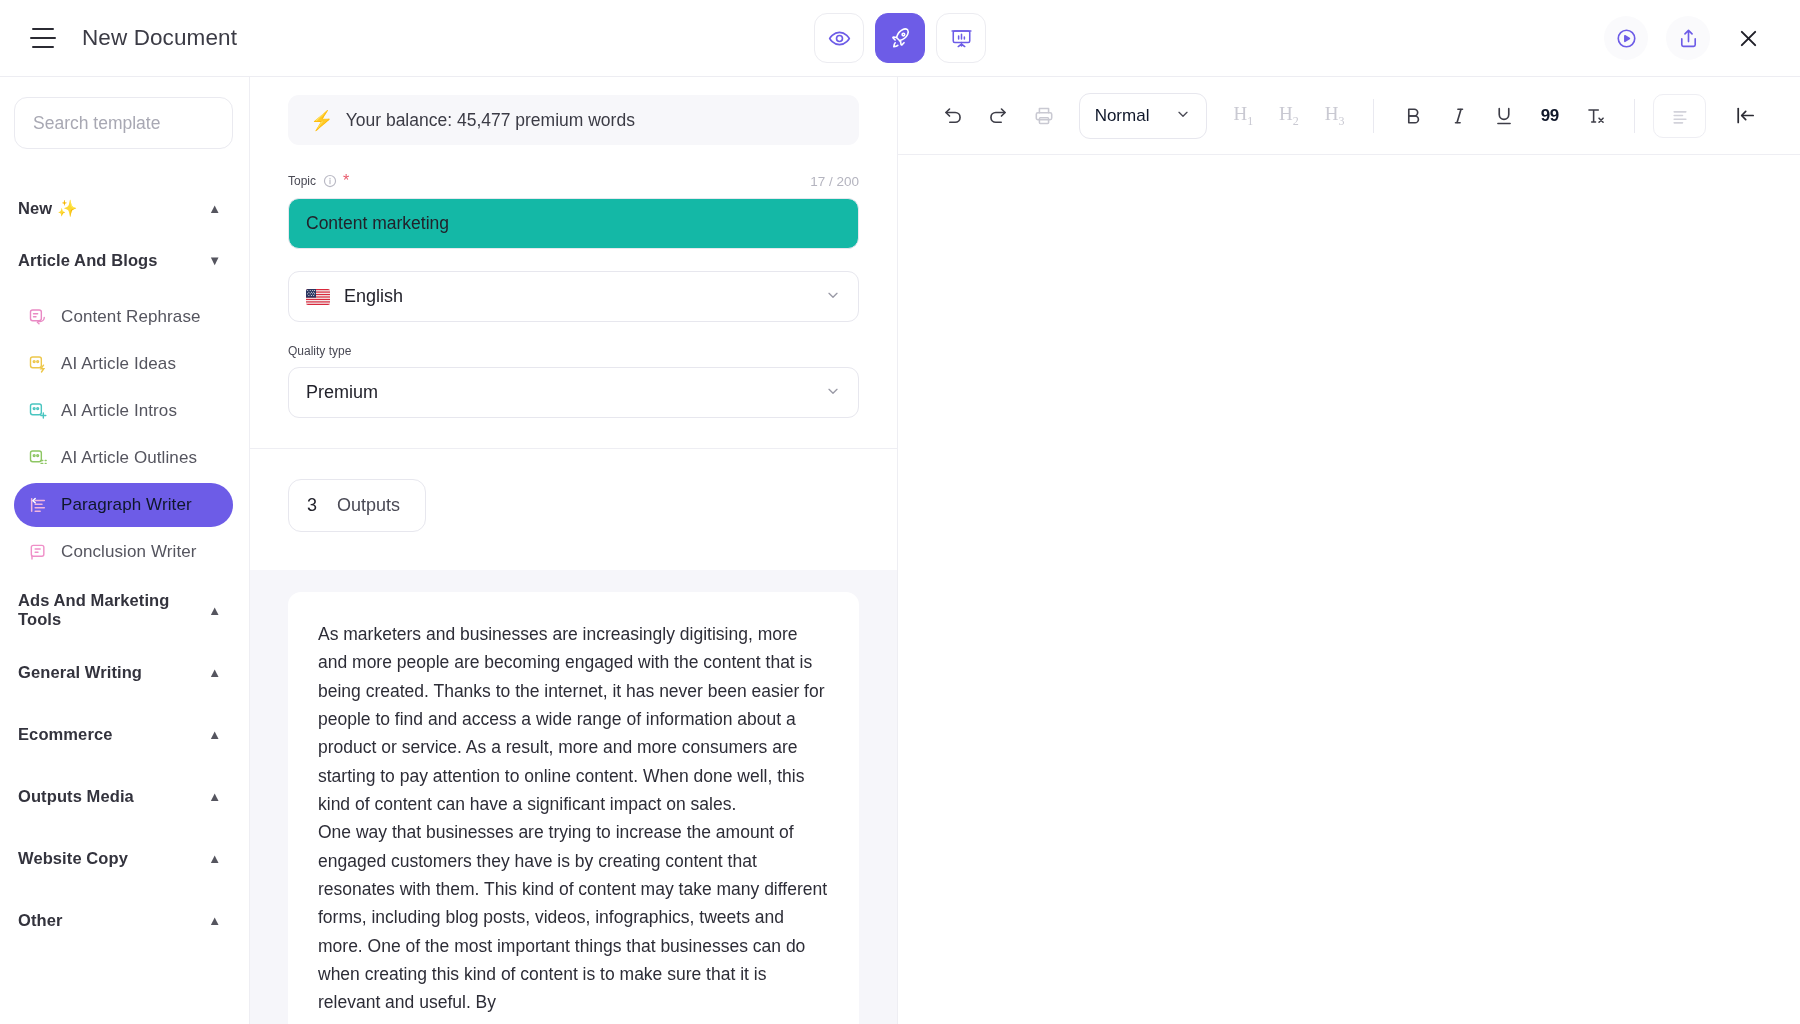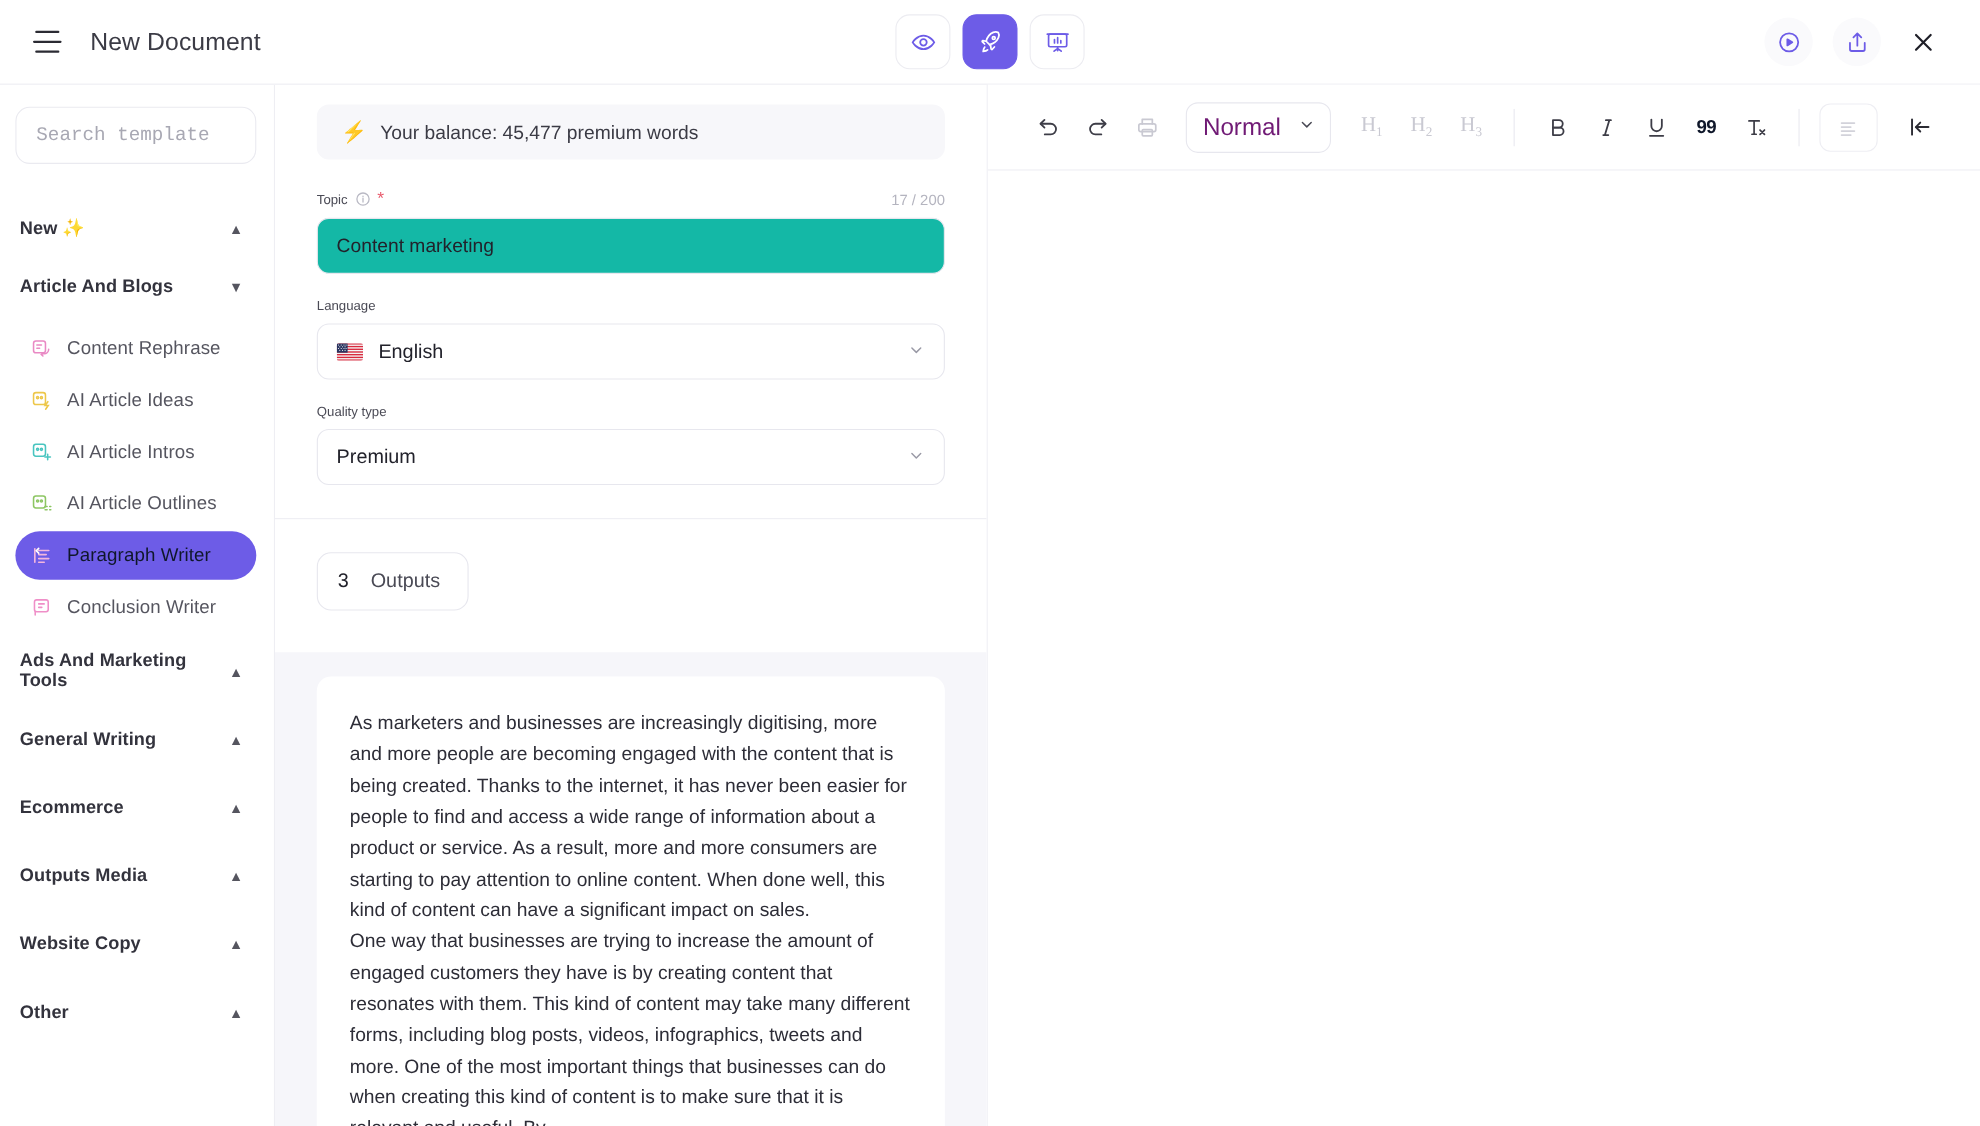--- a/index.html
+++ b/index.html
@@ -49,21 +49,21 @@
     width: 250px; min-width: 250px; background: #fff;
     border-right: 1px solid #eeeef3;
     padding: 20px 16px 0 14px; overflow: hidden;
   }
   .search-box {
     height: 52px; border: 1px solid #eaeaf0; border-radius: 13px;
     display: flex; align-items: center; padding: 0 18px; margin-bottom: 42px;
   }
   .search-box input {
     border: 0; outline: 0; font-size: 17.5px; color: #3b3b45;
-    font-family: Liberation Mono, monospace; width: 100%; background: transparent;
+    font-family: Liberation Sans, sans-serif; width: 100%; background: transparent;
   }
   .search-box input::placeholder { color: #a8a8b3; }
 
   .sec-head {
     display: flex; align-items: center; justify-content: space-between;
     padding: 0 12px 0 4px; height: 34px; cursor: pointer; margin-bottom: 18px;
   }
   .sec-head .lbl { font-size: 16.5px; color: #33333d; font-weight: bold; letter-spacing: .1px; }
   .sec-head.plain .lbl { font-weight: bold; }
   .chev { color: #55555f; font-size: 13px; line-height: 1; }
@@ -141,21 +141,21 @@
     align-items: center; justify-content: center; cursor: pointer; color: #0f172a;
   }
   .ed-btn.dim { color: #c9c9d2; }
   .ed-btn .tlabel { font-size: 19px; font-family: "Liberation Serif", serif; }
   .hsub { font-size: 12px; vertical-align: sub; }
   .style-select {
     height: 46px; min-width: 128px; border: 1px solid #e7e7ee; border-radius: 11px;
     display: flex; align-items: center; justify-content: space-between;
     padding: 0 15px; margin: 0 12px 0 10px; gap: 16px; cursor: pointer;
   }
-  .style-select .sv { font-size: 22px; color: #701a75; }
+  .style-select .sv { font-size: 17px; color: #0f172a; }
   .divider-v { width: 1px; height: 34px; background: #e9e9f0; margin: 0 14px; }
   .align-box { width: 54px; height: 44px; border: 1px solid #eeeef3; border-radius: 10px; display: flex; align-items: center; justify-content: center; }
 
   .ed-canvas { flex: 1; position: relative; }
 </style>
 </head>
 <body>
 
 <div id="app">
 
@@ -348,23 +348,20 @@
             </span>
             <span class="req">*</span>
             <span class="counter">17 / 200</span>
           </div>
           <div class="input-box">
             <input type="text" value="Content marketing" style="">
           </div>
         </div>
 
         <div class="field">
-          <div class="field-head">
-            <span class="field-label">Language</span>
-          </div>
           <div class="select-box">
             <span class="flag">
               <svg width="24" height="16" viewBox="0 0 24 16">
                 <rect width="24" height="16" fill="#f5f5f5"></rect>
                 <g fill="#d8283c">
                     <rect y="0" width="24" height="1.23"></rect>
                     <rect y="2.46" width="24" height="1.23"></rect>
                     <rect y="4.92" width="24" height="1.23"></rect>
                     <rect y="7.38" width="24" height="1.23"></rect>
                     <rect y="9.84" width="24" height="1.23"></rect>

